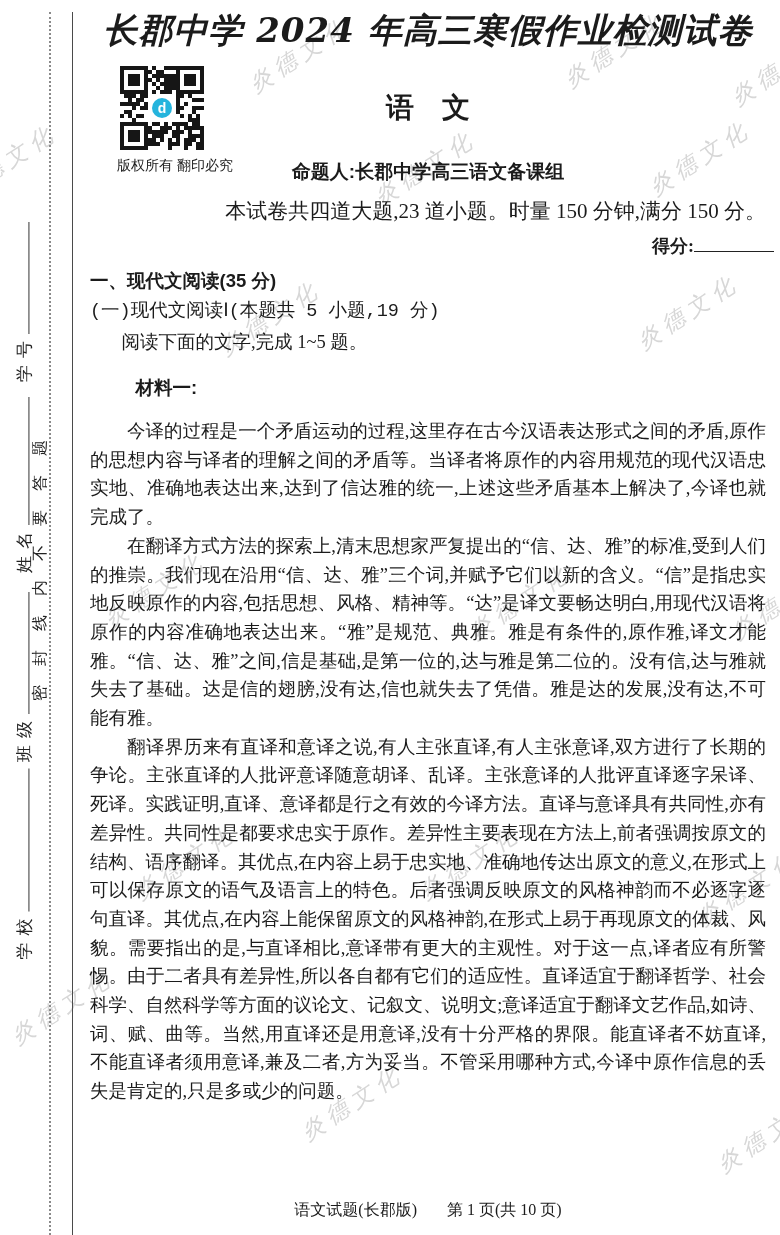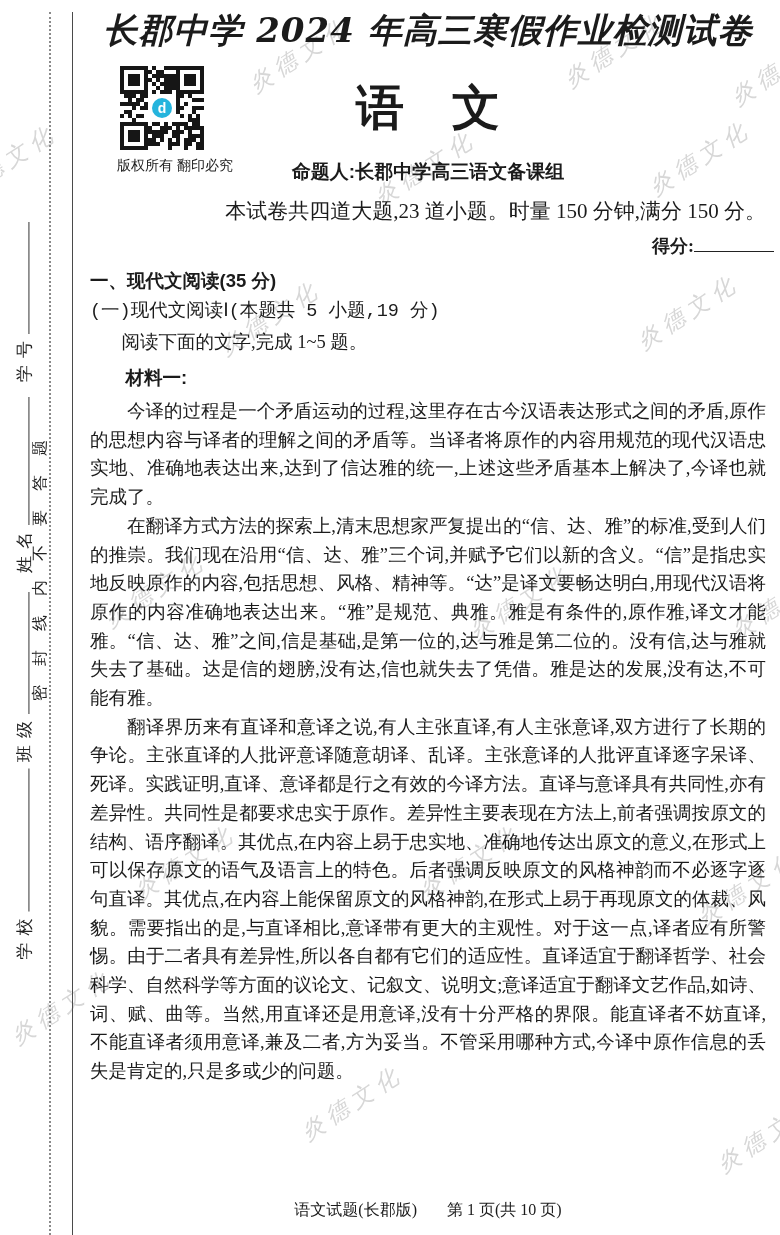--- a/index.html
+++ b/index.html
@@ -23,35 +23,35 @@
         transform:translate(-50%,-50%) rotate(-90deg);}
 
   
   .title{position:absolute;z-index:2;left:90px;top:8px;width:676px;text-align:center;
          font-size:34px;font-weight:bold;font-style:italic;letter-spacing:1px;
          font-family:"DejaVu Serif",serif;}
   .qr-wrap{position:absolute;z-index:2;left:117px;top:66px;width:90px;text-align:center;}
   .qr-caption{display:block;margin-top:3px;font-size:14px;white-space:nowrap;
               font-family:"Liberation Sans",sans-serif;color:#222;}
   .subject{position:absolute;z-index:2;left:90px;top:84px;width:676px;text-align:center;
-           font-size:48px;line-height:48px;font-weight:bold;font-family:"Liberation Sans",sans-serif;}
+           font-size:28px;line-height:48px;font-weight:bold;font-family:"Liberation Sans",sans-serif;}
   .setter{position:absolute;z-index:2;left:90px;top:159px;width:676px;text-align:center;
           font-size:19px;font-weight:bold;font-family:"Liberation Sans",sans-serif;}
   .instruction{position:absolute;z-index:2;left:90px;top:197px;width:676px;text-align:right;
                font-size:21px;}
   .score{position:absolute;z-index:2;top:234px;right:6px;font-size:18px;font-weight:bold;
          font-family:Liberation Serif, serif;}
   .score .blank{display:inline-block;width:80px;height:0.95em;border-bottom:1.6px solid #222;}
 
   
   .body-block{position:absolute;z-index:2;left:90px;top:265px;width:676px;}
   .sec{font-size:18.5px;line-height:31px;font-weight:bold;font-family:"Liberation Sans",sans-serif;margin:0;}
   .subsec{font-size:18.5px;line-height:31px;margin:0;font-family:Liberation Mono, monospace;}
   .lead{font-size:18.5px;line-height:31px;margin:0;text-indent:1.7em;}
-  .material{font-size:18.5px;line-height:31px;margin:4px;text-indent:1.7em;font-weight:bold;
+  .material{font-size:18.5px;line-height:31px;margin:14px;text-indent:1.7em;font-weight:bold;
             font-family:"Liberation Sans",sans-serif;}
   .body-par{margin:0;font-size:18.5px;line-height:28.7px;text-align:justify;text-indent:2em;}
 
   .footer{position:absolute;z-index:2;left:90px;top:1200px;width:676px;text-align:center;font-size:16px;}
   .footer .gap{margin-left:30px;}
 </style>
 </head>
 <body>
 
 <div class="page">

